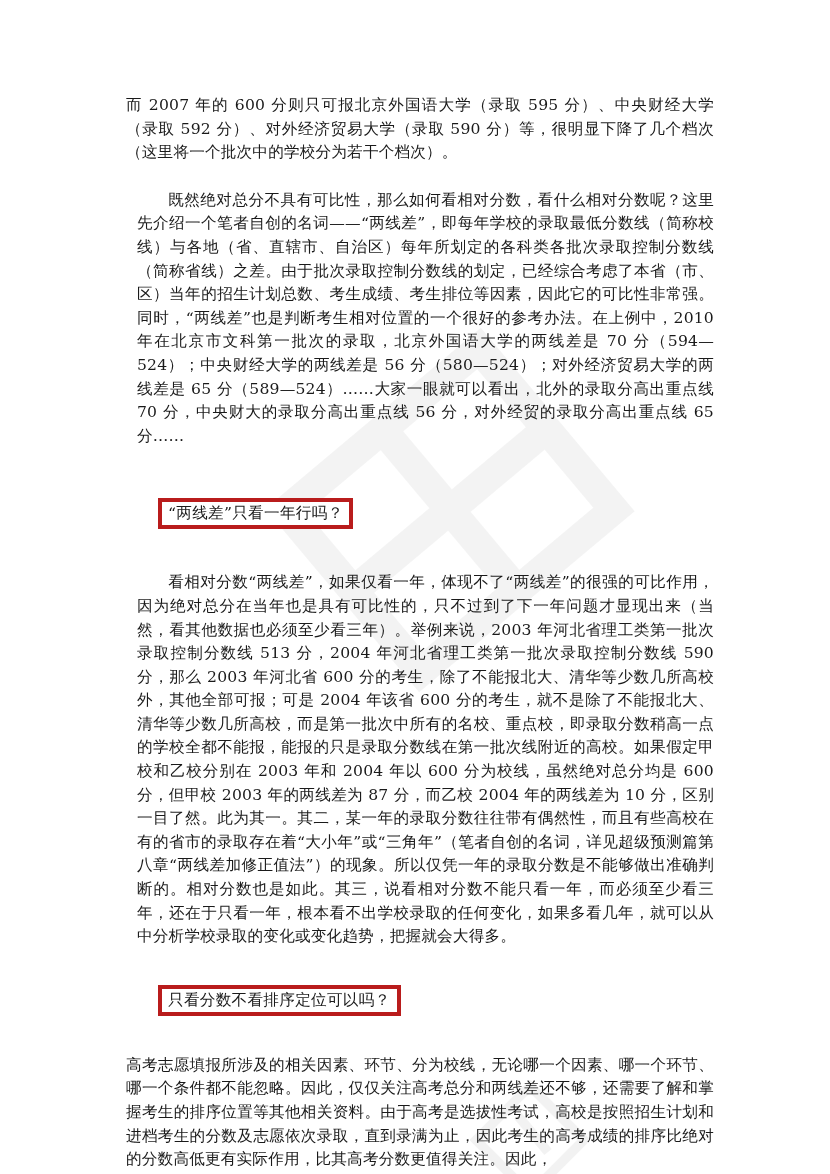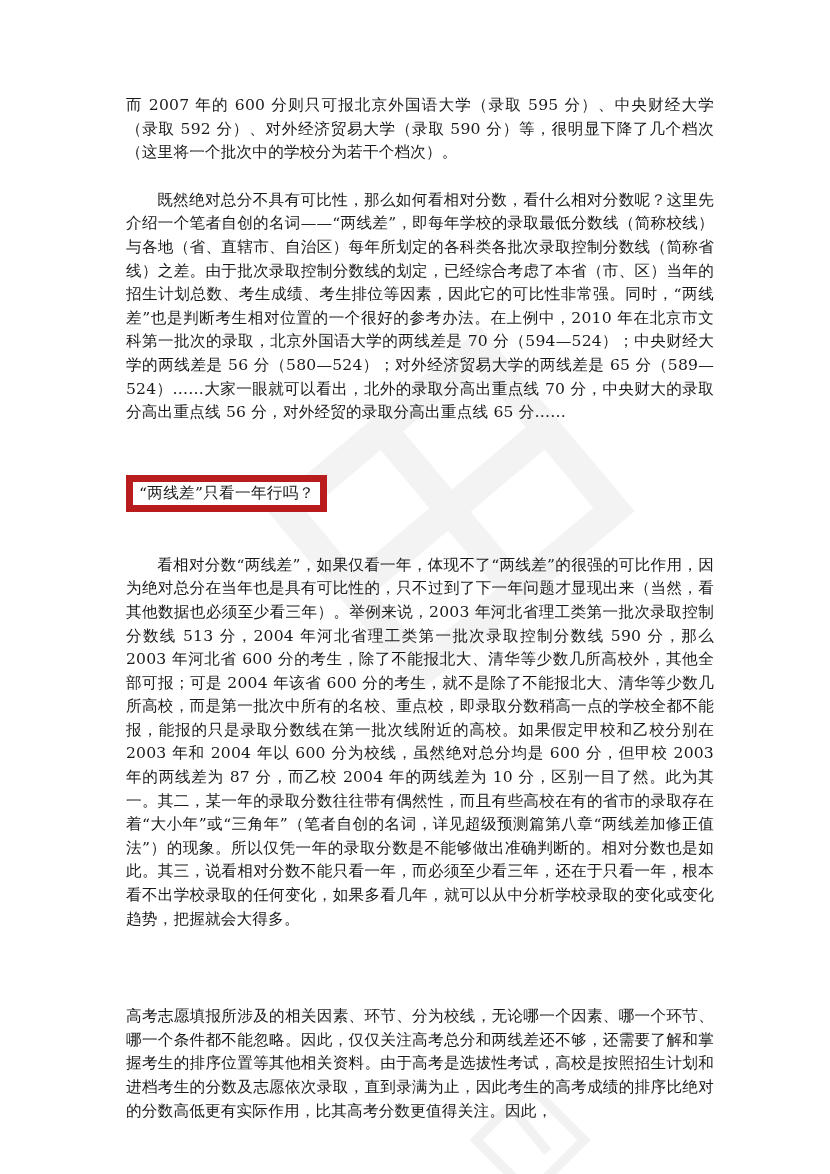--- a/index.html
+++ b/index.html
@@ -47,29 +47,31 @@
     p.para {
       margin: 0;
       font-size: 15.6px;
       line-height: 23.6px;
       text-align: justify;
       text-justify: inter-character;
       letter-spacing: 0.2px;
     }
     p.indent {
       text-indent: 2em;
+      margin-left: 11px;
     }
     .gap-a { height: 24px; }
     .section-box {
       display: inline-block;
-      border: 7px solid #b91c1c;
+      border: 4px solid #b91c1c;
       padding: 0px 6px 0 6px;
       font-size: 15.6px;
       line-height: 23px;
       letter-spacing: 0.3px;
+      margin-left: 32px;
       background: #fff;
     }
   </style>
 </head>
 <body>
 
 <div class="page">
 
   <svg class="watermark" viewBox="0 0 100 100">
     <g transform="rotate(-40 50 50)" fill="none" stroke="#666" stroke-width="7">
@@ -96,19 +98,22 @@
     <div>
       <span class="section-box">“两线差”只看一年行吗？</span>
     </div>
 
     <div style="height:42px"></div>
 
     <p class="para indent">看相对分数“两线差”，如果仅看一年，体现不了“两线差”的很强的可比作用，因为绝对总分在当年也是具有可比性的，只不过到了下一年问题才显现出来（当然，看其他数据也必须至少看三年）。举例来说，2003 年河北省理工类第一批次录取控制分数线 513 分，2004 年河北省理工类第一批次录取控制分数线 590 分，那么 2003 年河北省 600 分的考生，除了不能报北大、清华等少数几所高校外，其他全部可报；可是 2004 年该省 600 分的考生，就不是除了不能报北大、清华等少数几所高校，而是第一批次中所有的名校、重点校，即录取分数稍高一点的学校全都不能报，能报的只是录取分数线在第一批次线附近的高校。如果假定甲校和乙校分别在 2003 年和 2004 年以 600 分为校线，虽然绝对总分均是 600 分，但甲校 2003 年的两线差为 87 分，而乙校 2004 年的两线差为 10 分，区别一目了然。此为其一。其二，某一年的录取分数往往带有偶然性，而且有些高校在有的省市的录取存在着“大小年”或“三角年”（笔者自创的名词，详见超级预测篇第八章“两线差加修正值法”）的现象。所以仅凭一年的录取分数是不能够做出准确判断的。相对分数也是如此。其三，说看相对分数不能只看一年，而必须至少看三年，还在于只看一年，根本看不出学校录取的任何变化，如果多看几年，就可以从中分析学校录取的变化或变化趋势，把握就会大得多。</p>
 
     <div style="height:36px"></div>
 
+    <div>
+      <span class="section-box">只看分数不看排序定位可以吗？</span>
+    </div>
 
     <div style="height:38px"></div>
 
     <p class="para">高考志愿填报所涉及的相关因素、环节、分为校线，无论哪一个因素、哪一个环节、哪一个条件都不能忽略。因此，仅仅关注高考总分和两线差还不够，还需要了解和掌握考生的排序位置等其他相关资料。由于高考是选拔性考试，高校是按照招生计划和进档考生的分数及志愿依次录取，直到录满为止，因此考生的高考成绩的排序比绝对的分数高低更有实际作用，比其高考分数更值得关注。因此，</p>
 
   </div>
 </div>
 
 </body></html>

